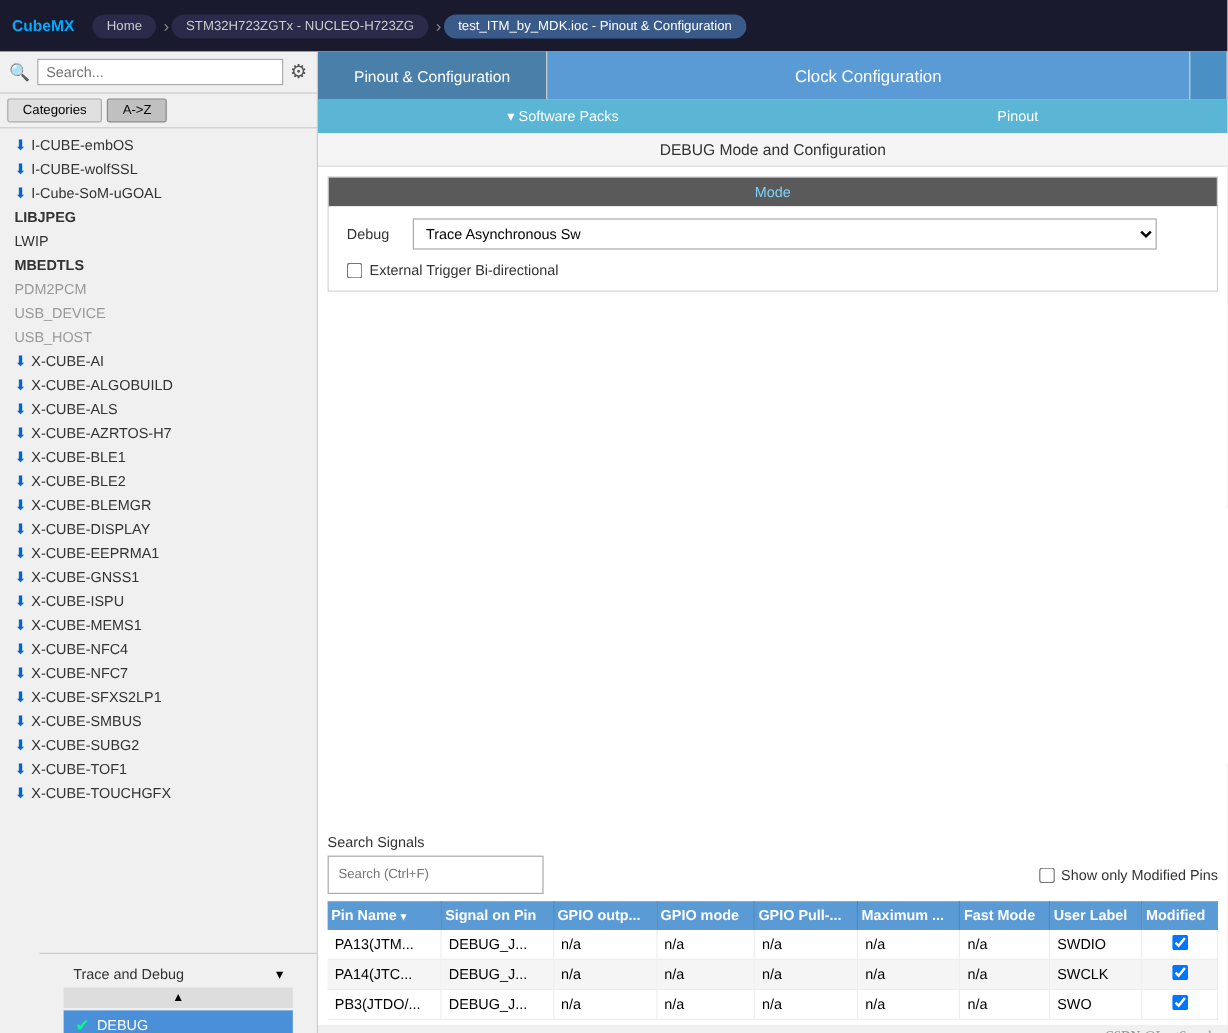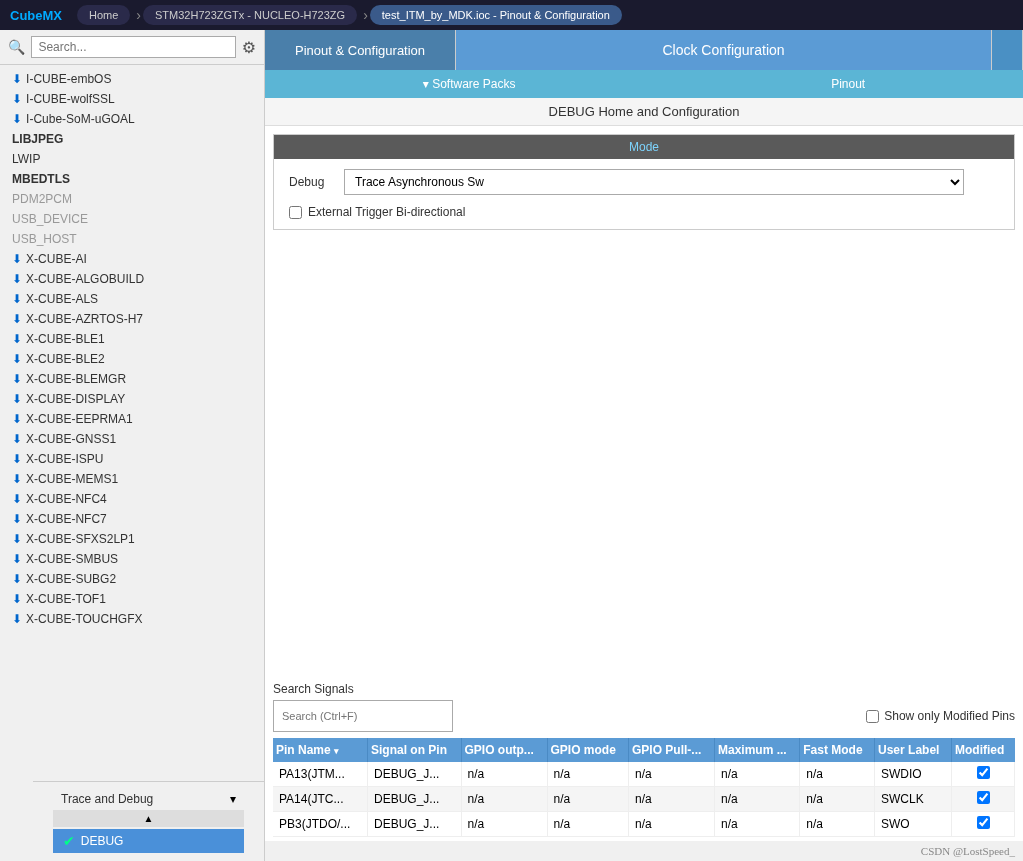--- a/index.html
+++ b/index.html
@@ -1,21 +1,21 @@
 <!DOCTYPE html>
 <html><head>
   <meta charset="utf-8">
   <style>
     * { box-sizing: border-box; margin: 0; padding: 0; font-family: 'Segoe UI', Arial, sans-serif; font-size: 12px; }
     body { background: #d4d4d4; width: 1023px; height: 861px; overflow: hidden; }
     
     
     .top-bar {
       background: #1a1a2e;
-      height: 30px;
+      height: 43px;
       display: flex;
       align-items: center;
       padding: 0 10px;
     }
     .logo {
       color: #00aaff;
       font-weight: bold;
       font-size: 13px;
       margin-right: 15px;
     }
@@ -400,20 +400,24 @@
   </div>
 </div>
 
 <div class="main-container">
 
   <div class="sidebar">
     <div class="sidebar-search">
       <span class="search-icon">🔍</span>
       <input class="search-input" type="text" placeholder="Search..." style="">
       <span class="gear-icon">⚙</span>
+    </div>
+    <div class="tab-bar">
+      <div class="tab">Categories</div>
+      <div class="tab active">A-&gt;Z</div>
     </div>
     <div class="sidebar-list">
 
     <div class="sidebar-item">
           <span class="dl-icon">⬇</span>
           <span>I-CUBE-embOS</span>
         </div>
         <div class="sidebar-item">
           <span class="dl-icon">⬇</span>
           <span>I-CUBE-wolfSSL</span>
@@ -537,21 +541,21 @@
       <div class="header-tab clock">Clock Configuration</div>
       <div class="header-tab pinout-extra" style="background:#4a90c4;"></div>
     </div>
 
     <div class="sub-header">
       <span class="sub-header-btn">▾ Software Packs</span>
       <span class="sub-header-btn">Pinout</span>
     </div>
 
     <div class="panel">
-      <div class="panel-title">DEBUG Home and Configuration</div>
+      <div class="panel-title">DEBUG Mode and Configuration</div>
 
       <div class="mode-section">
         <div class="section-header">Mode</div>
         <div class="section-content">
           <div class="debug-row">
             <span class="debug-label">Debug</span>
             <select class="debug-select">
               <option>Trace Asynchronous Sw</option>
             </select>
             <span></span>

